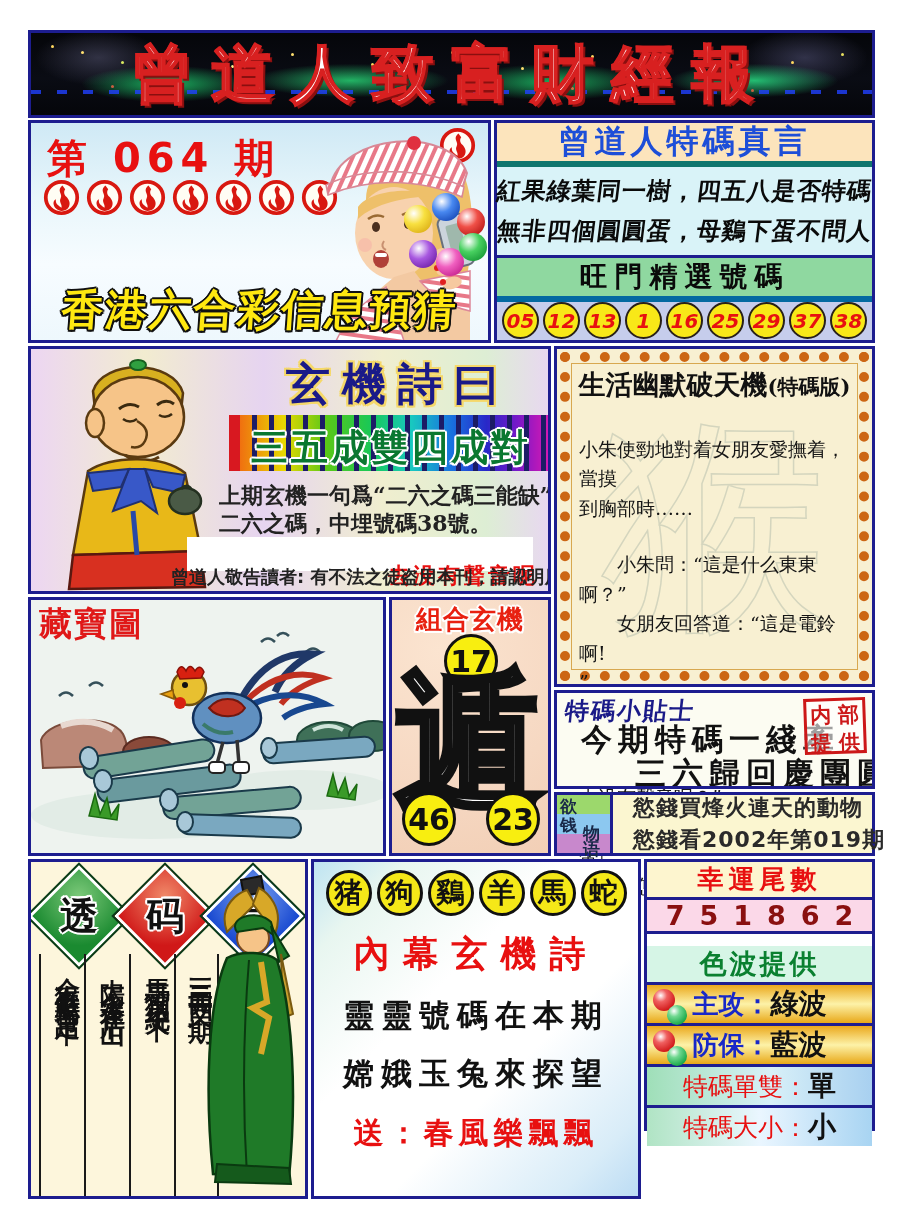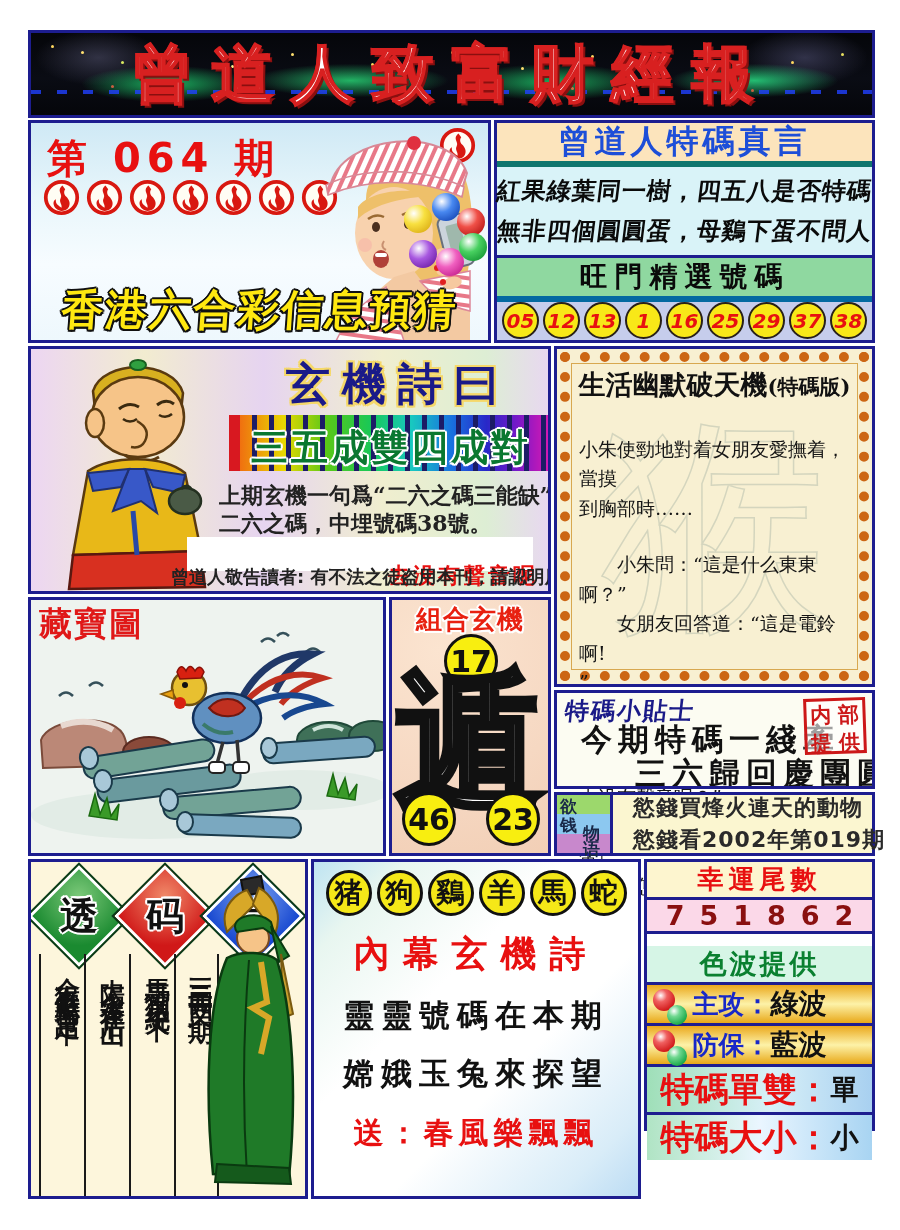--- a/index.html
+++ b/index.html
@@ -142,21 +142,21 @@
   #luckyPanel{left:644px;top:859px;width:231px;height:272px;display:flex;flex-direction:column;background:#fff;}
   .lucky-row{border-bottom:3px solid #1d1d8f;display:flex;align-items:center;justify-content:center;position:relative;}
   .lucky-row:last-child{border-bottom:none;}
   #rowTail{height:44px;background:#fdf5cf;font-size:26px;font-weight:bold;color:#e81010;letter-spacing:5px;}
   #rowDigits{height:45px;background:#fbd8e8;font-size:27px;font-weight:bold;color:#8a1010;letter-spacing:15px;text-indent:15px;}
   #rowWave{height:45px;background:#d6f5e6;font-size:27px;font-weight:bold;color:#0a8030;letter-spacing:3px;margin-top:12px;}
   #rowMain,#rowGuard{height:46px;background:linear-gradient(180deg,#eaa81c 0%,#fdf2a8 50%,#e8a818 100%);}
   #rowOdd{height:45px;background:linear-gradient(90deg,#9fdfb8 0%,#d8f0f8 55%,#a8d0f0 100%);}
   #rowSize{height:45px;background:linear-gradient(90deg,#b0e4c4 0%,#eaf6ff 50%,#a8d4f2 100%);}
   .blue-label{font-size:26px;font-weight:bold;color:#1828c8;}
-  .red-label{font-size:34px;font-weight:bold;color:#e81010;}
+  .red-label{font-size:25px;font-weight:normal;color:#e81010;}
   .black-value{font-size:28px;font-weight:bold;color:#111;}
   .ballpair{position:absolute;left:6px;top:4px;width:38px;height:38px;}
   .bp-red{position:absolute;left:0;top:0;width:22px;height:22px;border-radius:50%;
     background:radial-gradient(circle at 35% 30%,#fff 0%,#f06060 30%,#d01818 75%,#900 100%);}
   .bp-green{position:absolute;left:14px;top:16px;width:20px;height:20px;border-radius:50%;
     background:radial-gradient(circle at 35% 30%,#fff 0%,#70d890 30%,#18a848 75%,#075 100%);}
 </style>
 </head>
 <body>
 

